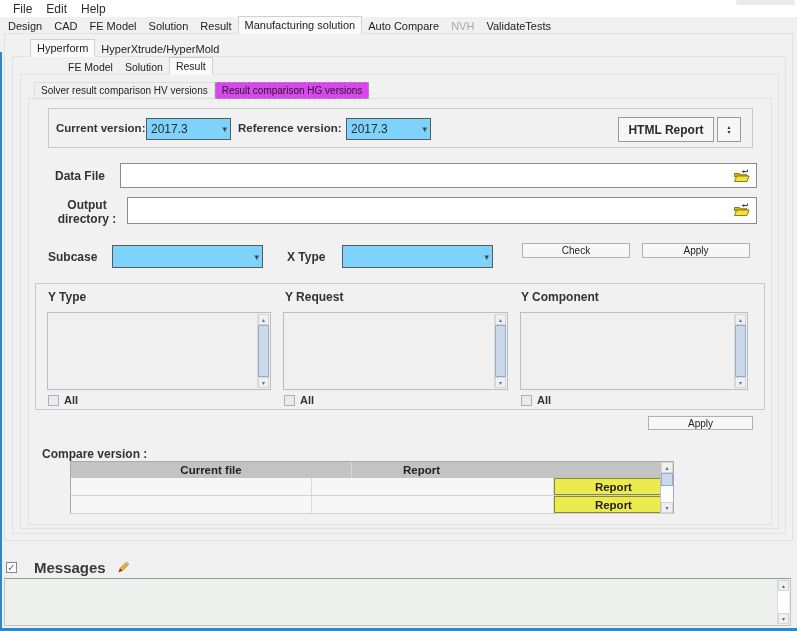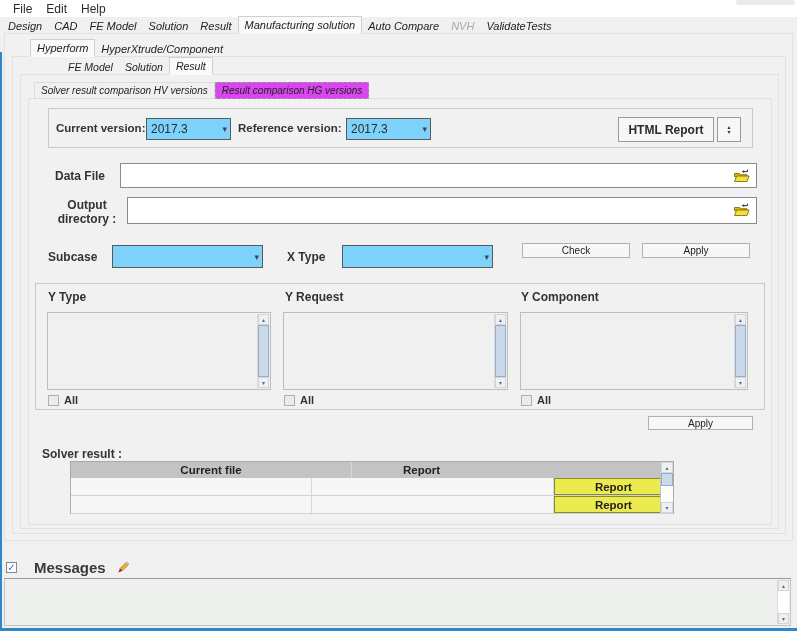--- a/index.html
+++ b/index.html
@@ -6,21 +6,21 @@
   body { background:#ffffff; font-family:"Liberation Sans", sans-serif; }
   .window { position:relative; width:797px; height:631px; background:#f0f0f0; overflow:hidden;
             font-family:"Liberation Sans", sans-serif; color:#2b2b2b; }
   
   .menubar { position:absolute; left:0; top:0; width:797px; height:17px; background:#ffffff;
              display:flex; align-items:center; padding-left:7px; gap:2px; font-size:12px; }
   .menu-item { padding:0 6px; cursor:default; }
   .top-right-pill { position:absolute; left:736px; top:0; width:59px; height:5px; background:#ebebeb; border-radius:2px; }
   
   .tabrow { position:absolute; display:flex; align-items:flex-end; z-index:5; }
-  .tab { padding:2px 6px 2px 6px; white-space:nowrap; cursor:default; color:#222;font-style:italic; }
+  .tab { padding:2px 6px 2px 6px; white-space:nowrap; cursor:default; color:#222; }
   .tab.sel { background:#fafafa; border:1px solid #cfcfcf; border-bottom:1px solid #fafafa; position:relative; z-index:6; }
   .tab.dis { color:#a8a8a8; }
   .tr1 { left:2px; top:17px; height:17px; font-size:11px; }
   .tr2 { left:30px; top:40px; height:17px; font-size:11px; }
   .tr3 { left:62px; top:58px; height:17px; font-size:10.5px; }
   .tr4 { left:34px; top:80px; height:19px; font-size:10px; }
   .tr4 .tab { border:1px solid #dcdcdc; background:#f0f0f0; }
   .tr4 .tab.sel { background:#d946ef; border:1px dashed #9f9f9f; }
   
   .panel { position:absolute; background:#f1f1f1; border:1px solid #e2e2e2; }
@@ -101,21 +101,21 @@
     <div class="tab sel">Manufacturing solution</div>
     <div class="tab">Auto Compare</div>
     <div class="tab dis">NVH</div>
     <div class="tab">ValidateTests</div>
   </div>
 
   <div class="panel" id="panel1"></div>
 
   <div class="tabrow tr2">
     <div class="tab sel">Hyperform</div>
-    <div class="tab">HyperXtrude/Component</div>
+    <div class="tab">HyperXtrude/HyperMold</div>
   </div>
   <div class="panel" id="panel2"></div>
 
   <div class="tabrow tr3">
     <div class="tab">FE Model</div>
     <div class="tab">Solution</div>
     <div class="tab sel">Result</div>
   </div>
   <div class="panel" id="panel3"></div>
 
@@ -213,21 +213,21 @@
     <span class="chk"></span>
     <span>All</span>
   </div>
   <div class="all-row" style="left:521px;">
     <span class="chk"></span>
     <span>All</span>
   </div>
 
   <div class="flatbtn" style="left:648px; top:416px; width:105px; height:14px;">Apply</div>
 
-  <span class="form-label lbl-abs" style="left:42px; top:447px; font-size:12px;">Solver result :</span>
+  <span class="form-label lbl-abs" style="left:42px; top:447px; font-size:12px;">Compare version :</span>
   <div id="compare-table">
     <div class="thead">
       <div class="th" style="width:281px;">Current file</div>
       <div class="th" style="width:139px; border-right:none;">Report</div>
     </div>
     <div class="trow">
       <div class="td" style="width:281px;"></div>
       <div class="td" style="width:282px;"></div>
       <div class="td" style="width:139px; border-right:none;">
         <div class="report-btn">Report</div>

